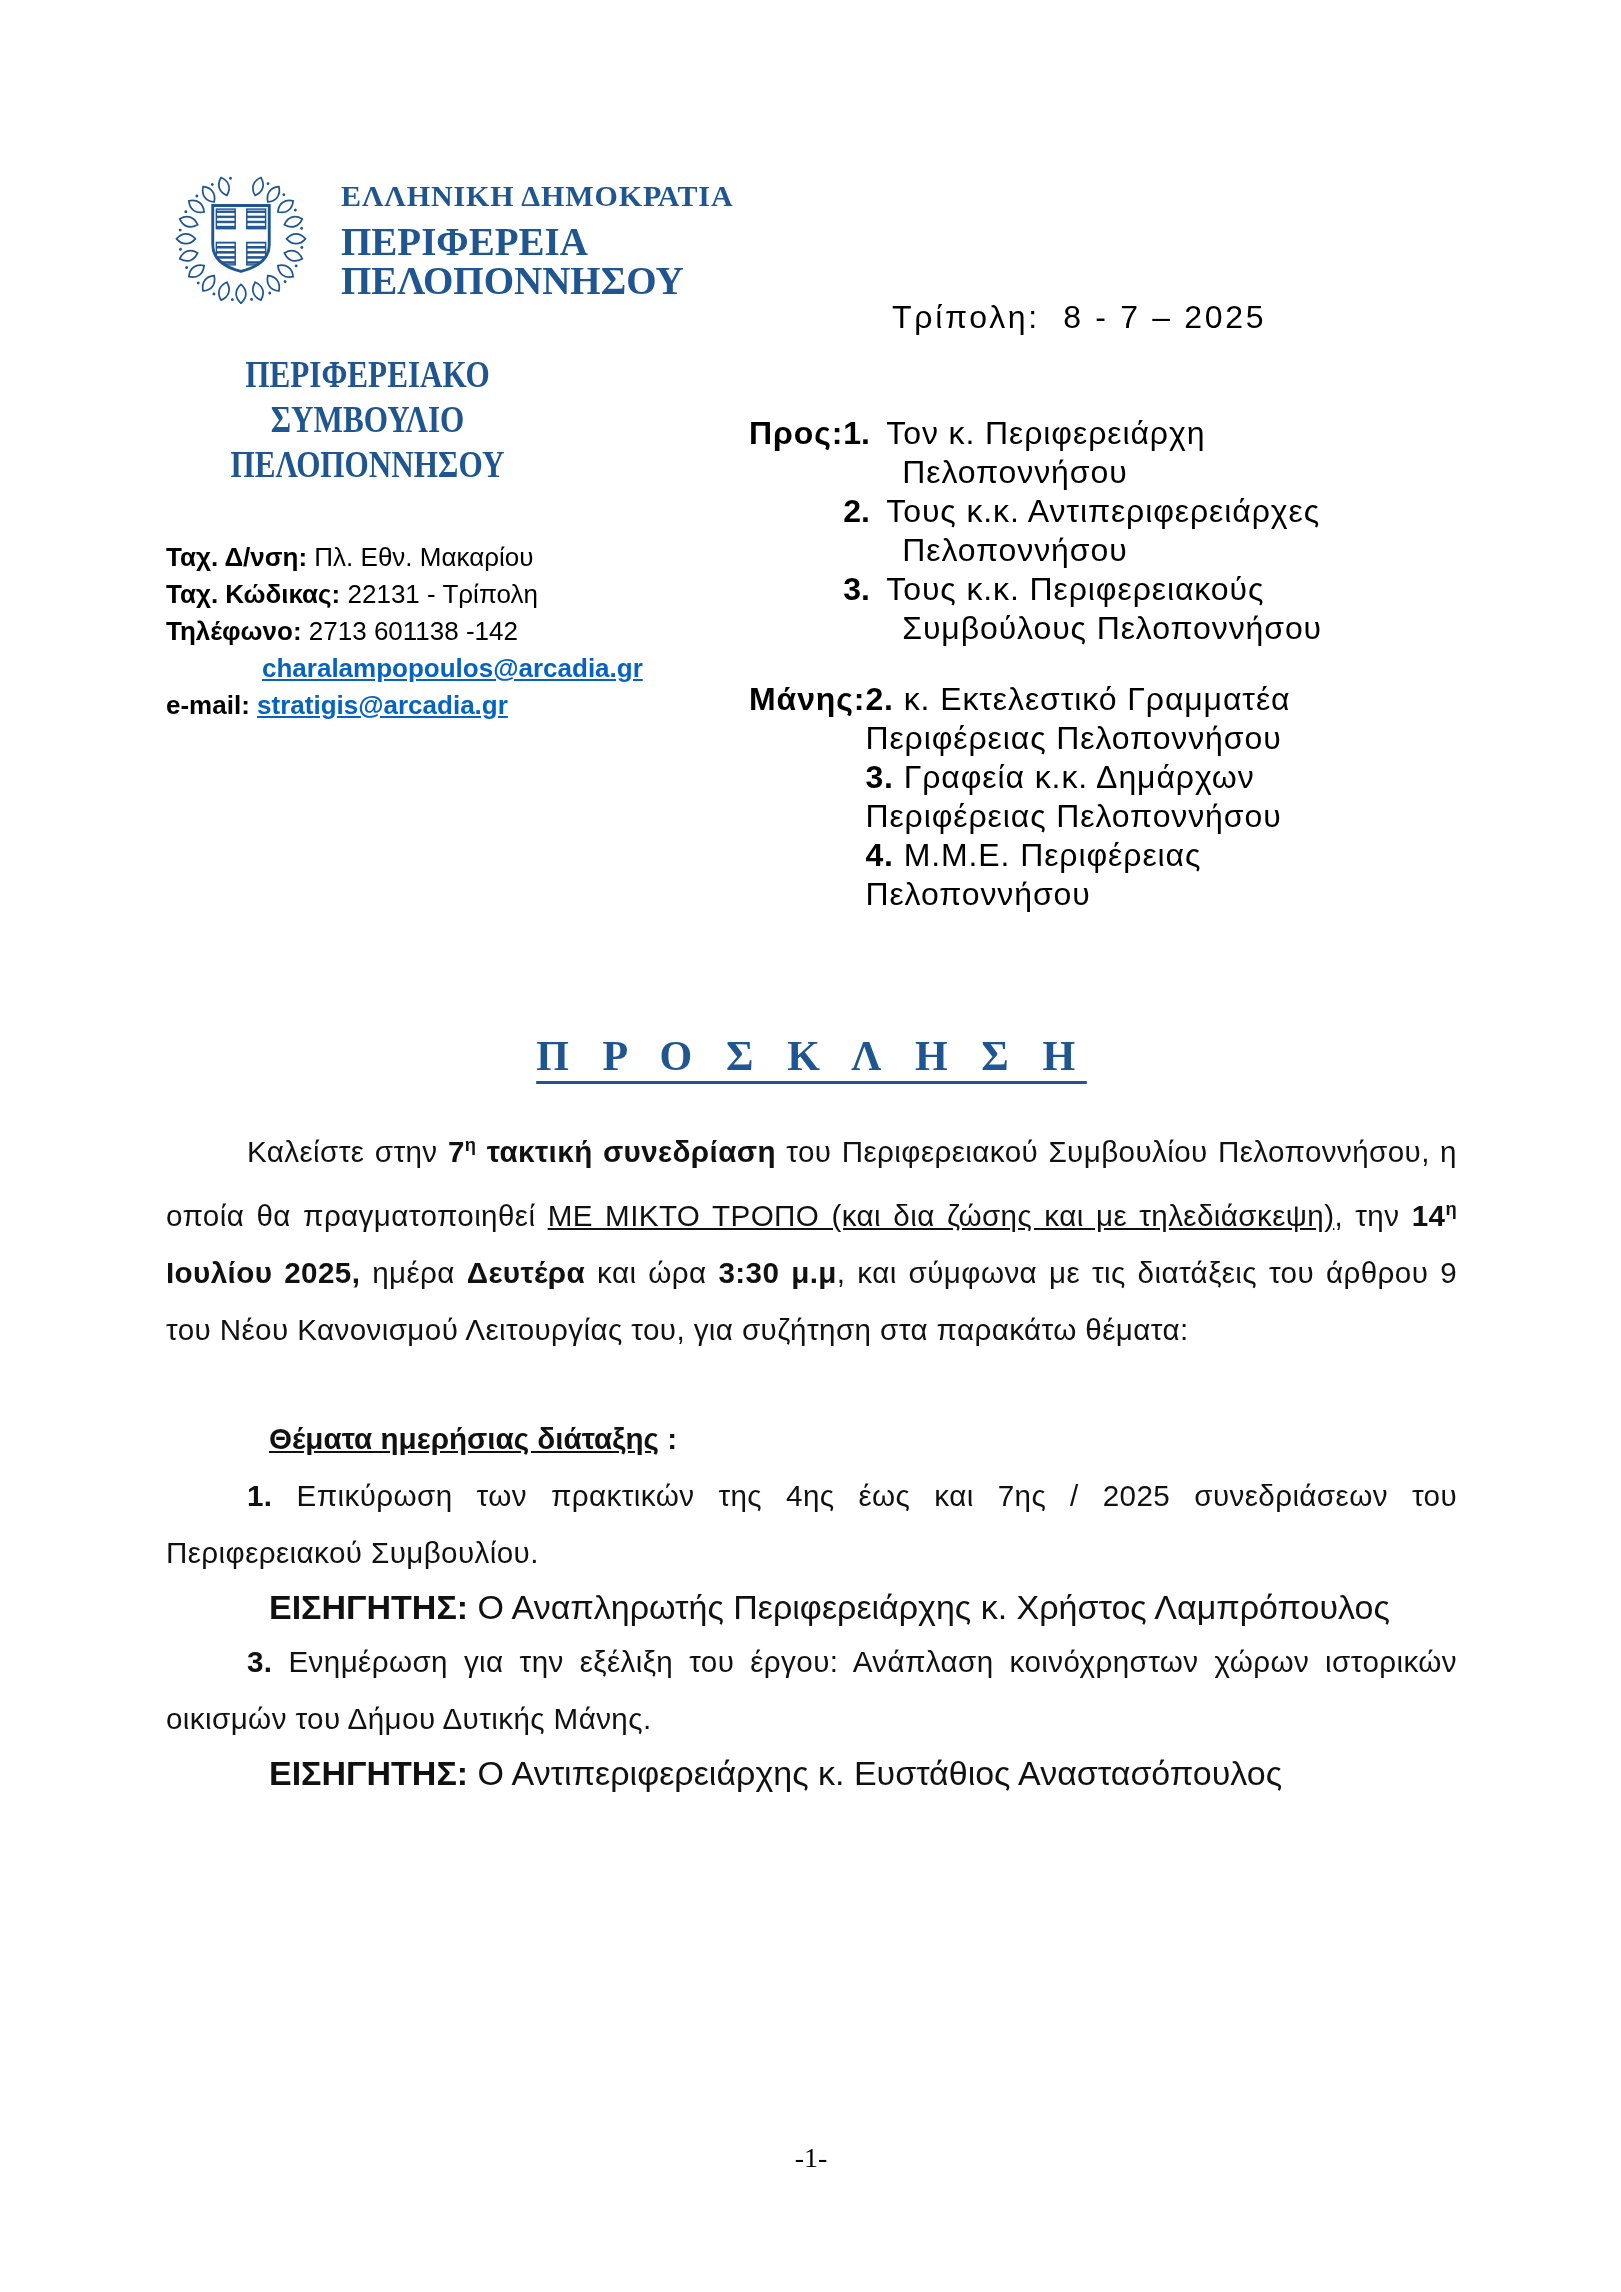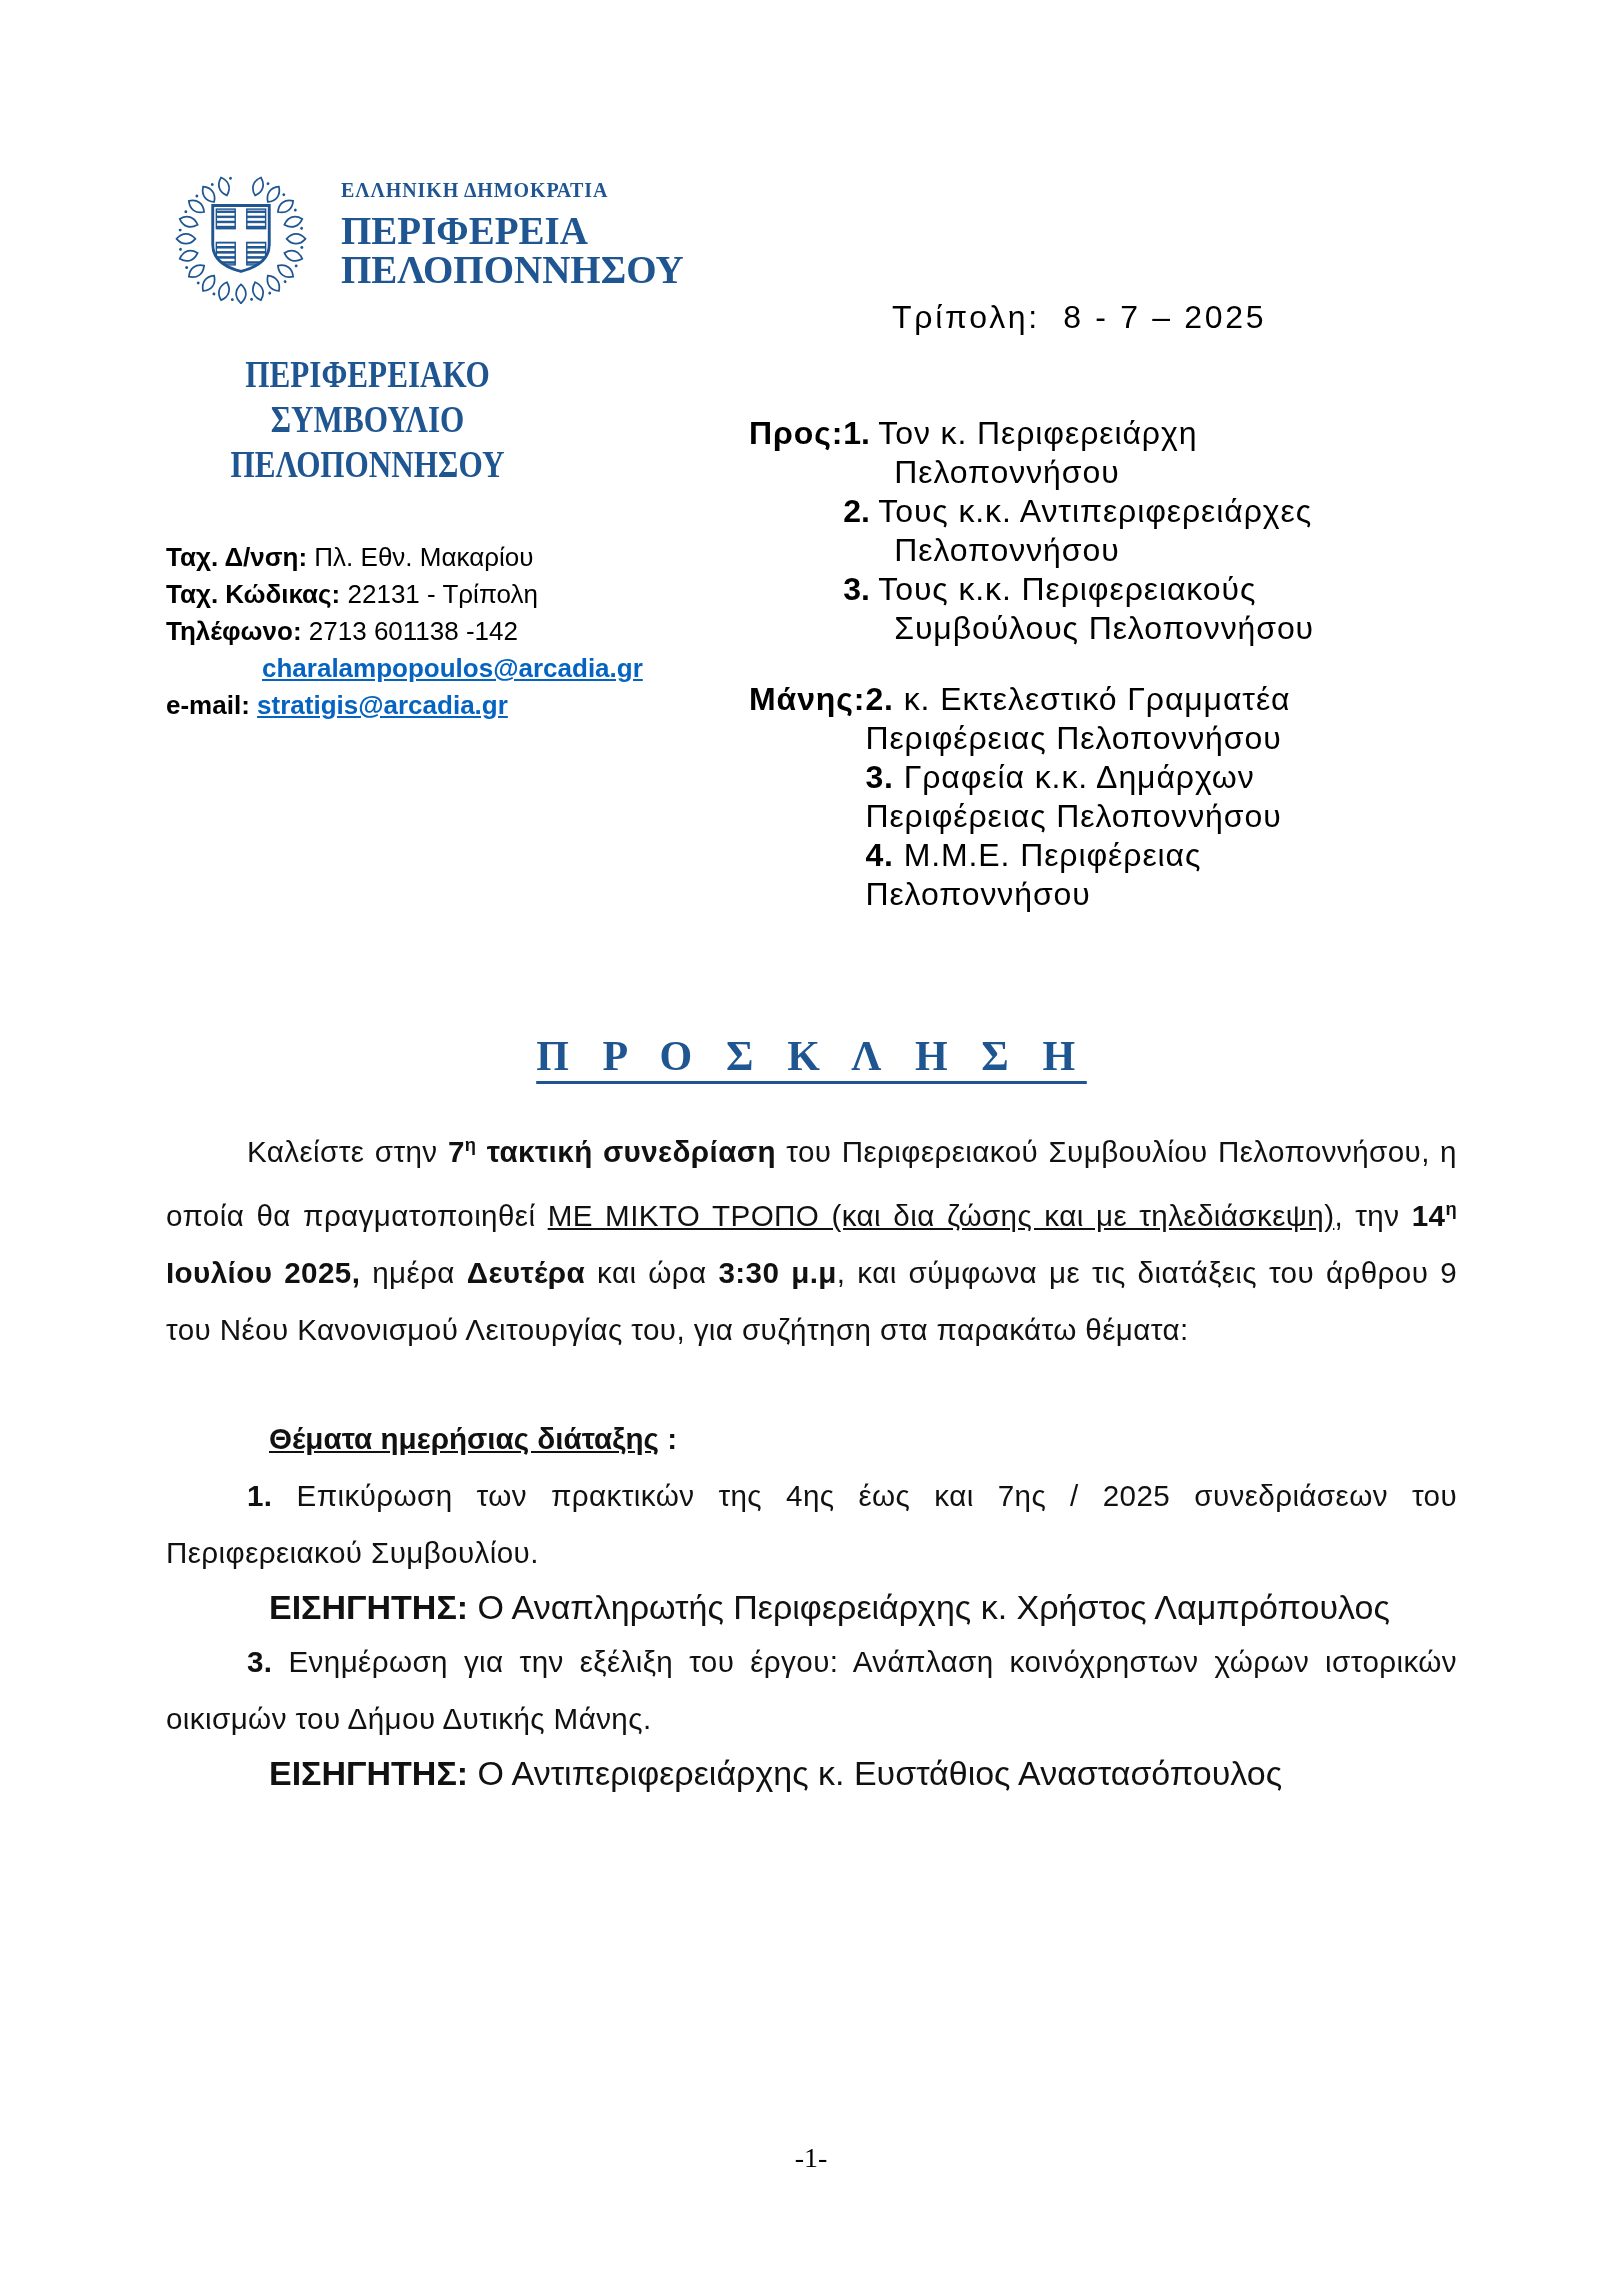--- a/index.html
+++ b/index.html
@@ -9,40 +9,40 @@
   }
   html,body{margin:0;padding:0;background:#fff;}
   .page{position:relative;width:1622px;height:2293px;background:#fff;overflow:hidden;
         color:var(--ink);font-family:"Liberation Sans",sans-serif;}
 
   
   .lh-left{position:absolute;left:166px;top:170px;width:591px;}
   .logo-row{display:flex;align-items:flex-start;}
   .emblem{width:150px;height:134px;flex:0 0 auto;margin-right:25px;}
   .logo-text{padding-top:9px;color:var(--brand);font-family:"Liberation Serif",serif;}
-  .lt1{font-size:20px;font-weight:600;letter-spacing:0.9px;margin-bottom:9px;}
+  .lt1{font-size:30px;font-weight:600;letter-spacing:0.9px;margin-bottom:9px;}
   .lt2{font-size:39px;font-weight:700;line-height:39px;}
   .council{margin-top:48px;width:403px;text-align:center;color:var(--brand);
            font-family:"Liberation Serif",serif;font-weight:700;font-size:38px;line-height:45px;
            transform:scaleX(.82);transform-origin:50% 0;}
   .address{margin-top:52px;font-size:26px;line-height:37px;color:#000;}
   .addr-label{font-weight:700;}
   .addr-link{color:var(--link);font-weight:700;text-decoration:underline;}
   .email2{padding-left:96px;}
 
   
   .lh-right{position:absolute;left:749px;top:298px;width:770px;font-size:32px;line-height:39px;color:#000;}
   .date{padding-left:143px;letter-spacing:2.7px;white-space:pre;}
   .rec-block{display:flex;}
   .pros{margin-top:77px;}
   .koin{margin-top:32px;}
   .block-label{font-weight:700;flex:0 0 71px;letter-spacing:0.9px;}
   .pros-item{display:flex;}
   .pros-num{font-weight:700;flex:0 0 35px;}
-  .pros-txt{width:448px;letter-spacing:0.9px;padding-left:16px;text-indent:-16px;}
+  .pros-txt{width:448px;letter-spacing:0.9px;padding-left:16px;text-indent:-16px;margin-left:8px;}
   .koin-list{width:537px;}
   .koin-item{letter-spacing:0.9px;}
   .koin-num{font-weight:700;}
 
   
   .content{position:absolute;left:166px;top:1032px;width:1291px;font-size:29.6px;color:#111;}
   .title-line{text-align:center;margin:0 0 36px 0;}
   .title-text{font-family:"Liberation Serif",serif;font-weight:700;font-size:42px;letter-spacing:11.6px;
               color:var(--brand);text-decoration:underline;text-decoration-thickness:2.7px;text-underline-offset:10.7px;}
   .para{text-align:justify;text-indent:81px;line-height:57px;letter-spacing:0.4px;margin:0 0 52px 0;}

